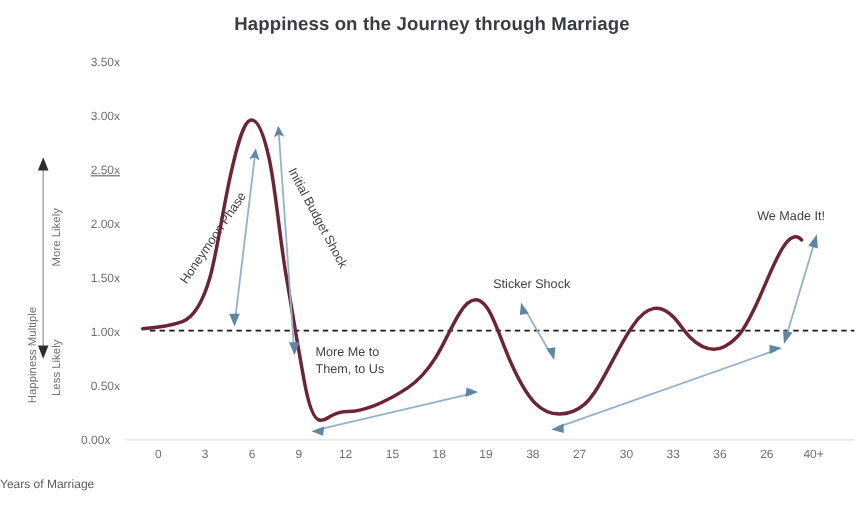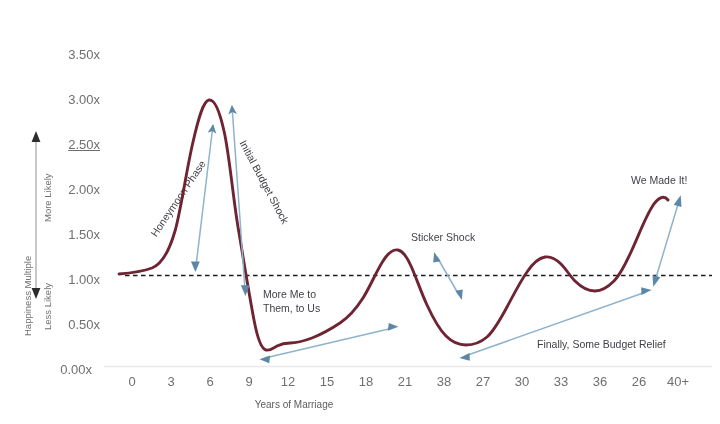--- a/index.html
+++ b/index.html
@@ -32,38 +32,37 @@
     color: #3b3b47;
     letter-spacing: 0.1px;
   }
   #svg-layer {
     position: absolute;
     left: 0;
     top: 0;
   }
   .tick-label {
     position: absolute;
-    font-size: 13px;
+    font-size: 10px;
     color: #6f6f6f;
     white-space: nowrap;
   }
   .ytick {
     text-align: right;
     width: 42px;
   }
   .xtick {
     text-align: center;
     width: 40px;
   }
   #x-axis-title {
     position: absolute;
     left: 0;
     top: 399px;
     width: 588px;
-    text-align: center;
     font-size: 10px;
     color: #5c5c5c;
   }
   .vlabel {
     position: absolute;
     font-size: 9.5px;
     color: #707070;
     white-space: nowrap;
     transform-origin: 0 0;
     transform: rotate(-90deg);
@@ -77,20 +76,21 @@
   }
   .annot-rot {
     transform-origin: 0 0;
   }
 </style>
 </head>
 <body>
 
 <div id="chart-root">
 
+  <div id="chart-title">Happiness on the Journey through Marriage</div>
 
   <div class="tick-label ytick" style="left:58px; top:47px;">3.50x</div>
   <div class="tick-label ytick" style="left:58px; top:92px;">3.00x</div>
   <div class="tick-label ytick" style="left:58px; top:137px;text-decoration:underline;">2.50x</div>
   <div class="tick-label ytick" style="left:58px; top:182px;">2.00x</div>
   <div class="tick-label ytick" style="left:58px; top:227px;">1.50x</div>
   <div class="tick-label ytick" style="left:58px; top:272px;">1.00x</div>
   <div class="tick-label ytick" style="left:58px; top:317px;">0.50x</div>
   <div class="tick-label ytick" style="left:50px; top:362px;">0.00x</div>
 
@@ -98,41 +98,40 @@
   <div class="vlabel" style="left:42px; top:222px;">More Likely</div>
   <div class="vlabel" style="left:42px; top:330px;">Less Likely</div>
 
   <div class="tick-label xtick" style="left:112px; top:374px;">0</div>
   <div class="tick-label xtick" style="left:151px; top:374px;">3</div>
   <div class="tick-label xtick" style="left:190px; top:374px;">6</div>
   <div class="tick-label xtick" style="left:229px; top:374px;">9</div>
   <div class="tick-label xtick" style="left:268px; top:374px;">12</div>
   <div class="tick-label xtick" style="left:307px; top:374px;">15</div>
   <div class="tick-label xtick" style="left:346px; top:374px;">18</div>
-  <div class="tick-label xtick" style="left:385px; top:374px;">21</div>
+  <div class="tick-label xtick" style="left:385px; top:374px;">19</div>
   <div class="tick-label xtick" style="left:424px; top:374px;">38</div>
   <div class="tick-label xtick" style="left:463px; top:374px;">27</div>
   <div class="tick-label xtick" style="left:502px; top:374px;">30</div>
   <div class="tick-label xtick" style="left:541px; top:374px;">33</div>
   <div class="tick-label xtick" style="left:580px; top:374px;">36</div>
   <div class="tick-label xtick" style="left:619px; top:374px;">26</div>
   <div class="tick-label xtick" style="left:658px; top:374px;">40+</div>
 
   <div id="x-axis-title">Years of Marriage</div>
 
   <div class="annot annot-rot" style="left:148px; top:232px; transform: rotate(-56deg);">Honeymoon Phase</div>
 
   <div class="annot annot-rot" style="left:248px; top:138px; transform: rotate(62deg);">Initial Budget Shock</div>
 
   <div class="annot" style="left:263px; top:288px;">More Me to</div>
   <div class="annot" style="left:263px; top:302px;">Them, to Us</div>
 
   <div class="annot" style="left:411px; top:231px;">Sticker Shock</div>
 
-  <div class="annot" style="left:537px; top:338px;">Finally, Some Budget Relief</div>
 
   <div class="annot" style="left:631px; top:174px;">We Made It!</div>
 
   <svg id="svg-layer" width="720" height="424">
     <defs>
       <marker id="arrowhead" markerWidth="7" markerHeight="7" refX="5.5" refY="3.2" orient="auto" markerUnits="strokeWidth">
         <path d="M0,0.3 L6.2,3.2 L0,6.1 L1.5,3.2 Z" fill="#5c87a6"></path>
       </marker>
     </defs>
 

